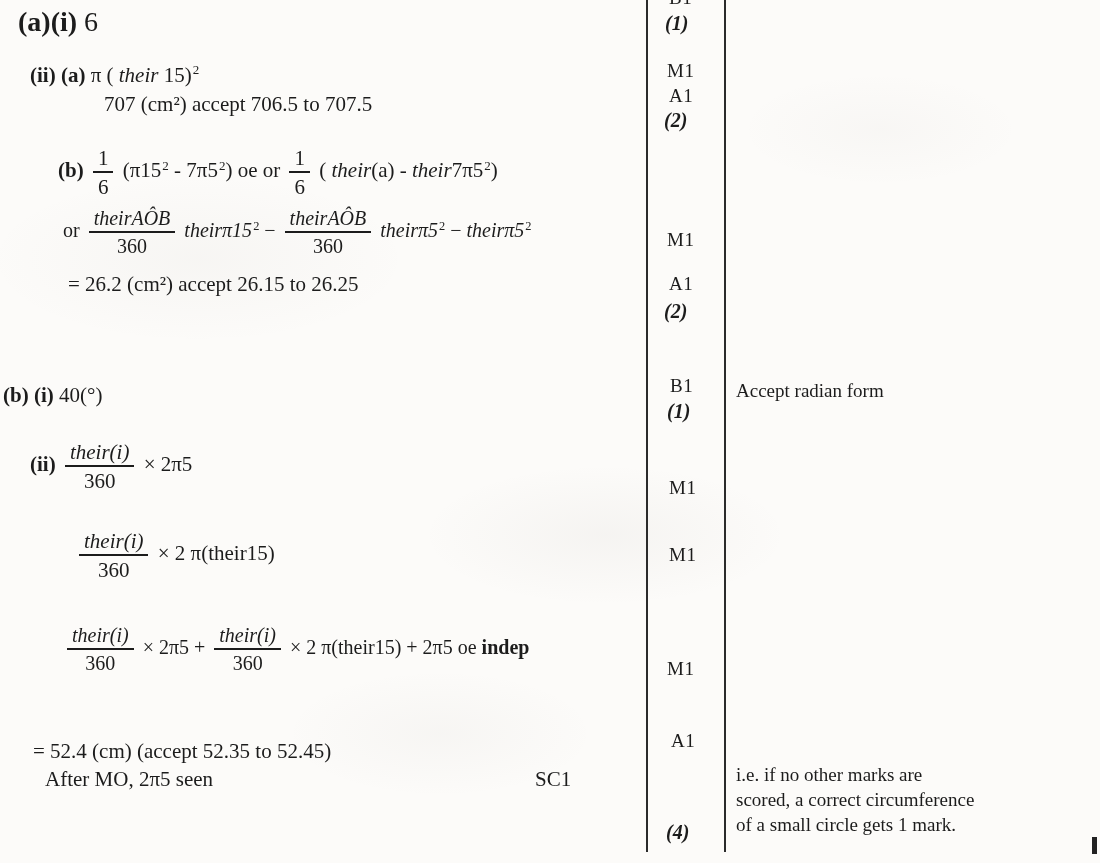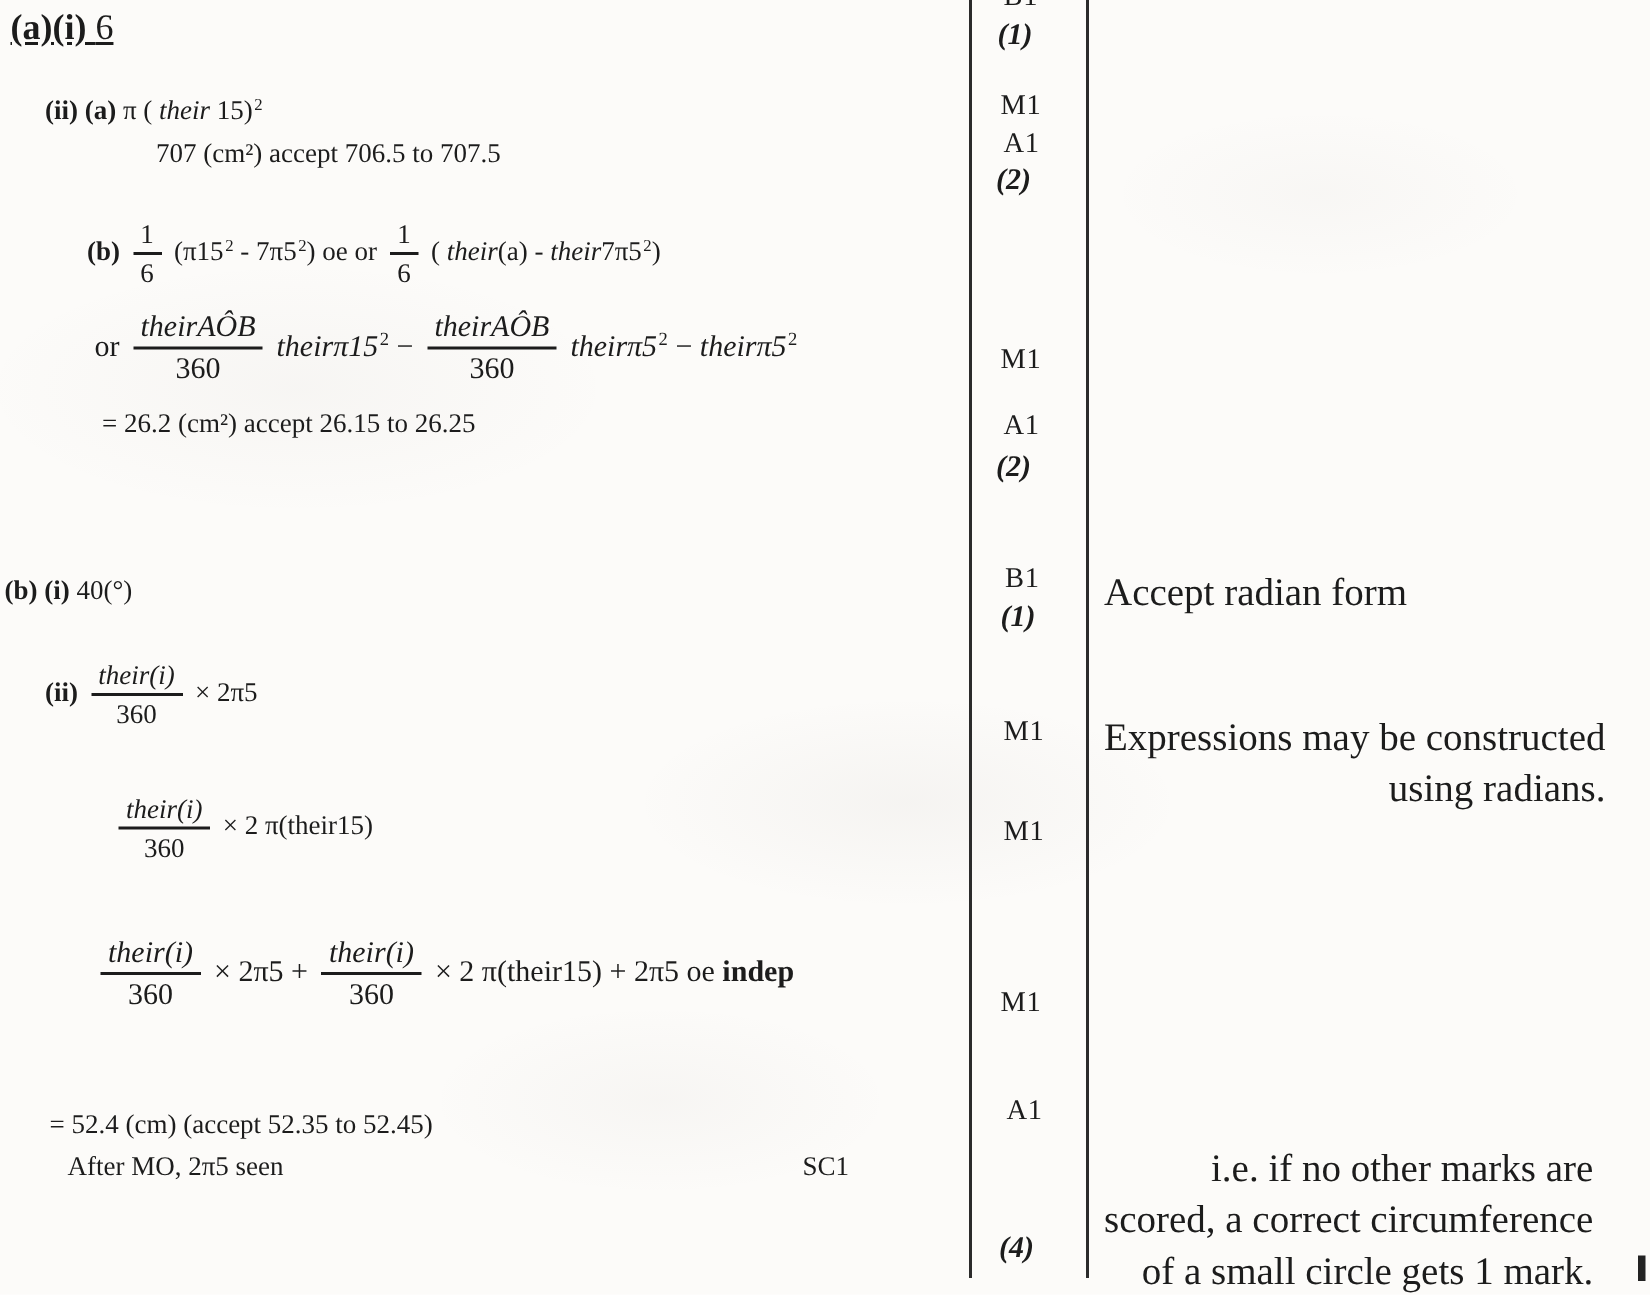--- a/index.html
+++ b/index.html
@@ -10,44 +10,44 @@
     background-image:
       radial-gradient(ellipse 300px 120px at 18% 30%, rgba(120,110,100,0.04), transparent 70%),
       radial-gradient(ellipse 260px 100px at 55% 62%, rgba(120,110,100,0.05), transparent 70%),
       radial-gradient(ellipse 220px 90px at 40% 85%, rgba(120,110,100,0.04), transparent 70%),
       radial-gradient(ellipse 200px 80px at 80% 15%, rgba(120,110,100,0.03), transparent 70%);
     font-family:"Liberation Serif","DejaVu Serif",serif;
     color:#1c1c1c;
     overflow:hidden;
   }
   .abs{position:absolute;white-space:nowrap;}
-  .math-line{font-size:18px;line-height:1.25;}
+  .math-line{font-size:21px;line-height:1.25;}
   .s-b{font-weight:700;}
   .s-i{font-style:italic;}
   .s-bi{font-weight:700;font-style:italic;}
   .s-sup{font-size:0.62em;vertical-align:0.58em;margin-left:1px;}
   .frac{display:inline-block;vertical-align:middle;text-align:center;margin:0 4px;}
   .frac .num{display:block;padding:0 5px 1px 5px;border-bottom:2px solid #1c1c1c;line-height:1.15;}
   .frac .den{display:block;padding-top:2px;line-height:1.15;}
   .mark{font-size:19px;letter-spacing:0.5px;}
   .mark-total{font-size:20px;font-weight:700;font-style:italic;}
-  .comment{font-size:26px;line-height:1.32;white-space:pre-line;text-align:right;}
+  .comment{font-size:19px;line-height:1.32;white-space:pre-line;}
   .vrule{position:absolute;width:2px;background:#2b2b2b;}
   .tick{position:absolute;background:#222;}
 </style>
 </head>
 <body>
 
 <div class="page">
 
   <div class="vrule" style="left:646px;top:0;height:852px;"></div>
   <div class="vrule" style="left:724px;top:0;height:852px;"></div>
   <div class="tick" style="left:1092px;top:837px;width:5px;height:17px;"></div>
 
-  <div class="abs math-line" style="left:7px;top:4px;font-size:24px;text-decoration:underline;"><span class="s-b">(a)(i) </span><span>6</span></div>
+  <div class="abs math-line" style="left:18px;top:4px;font-size:28px;"><span class="s-b">(a)(i) </span><span>6</span></div>
   <div class="abs math-line" style="left:30px;top:62px;"><span class="s-b">(ii) (a) </span><span>π ( </span><span class="s-i">their</span><span> 15)</span><span class="s-sup">2</span></div>
   <div class="abs math-line" style="left:104px;top:91px;"><span>707 (cm²)  accept 706.5 to 707.5</span></div>
   <div class="abs math-line" style="left:58px;top:146px;"><span class="s-b">(b) </span><span class="frac"><span class="num"><span>1</span></span><span class="den"><span>6</span></span></span><span> (π15</span><span class="s-sup">2</span><span> - 7π5</span><span class="s-sup">2</span><span>)  oe or  </span><span class="frac"><span class="num"><span>1</span></span><span class="den"><span>6</span></span></span><span> ( </span><span class="s-i">their</span><span>(a) - </span><span class="s-i">their</span><span>7π5</span><span class="s-sup">2</span><span>)</span></div>
   <div class="abs math-line" style="left:63px;top:207px;font-size:20px;"><span>or  </span><span class="frac"><span class="num"><span class="s-i">theirAÔB</span></span><span class="den"><span>360</span></span></span><span> </span><span class="s-i">theirπ15</span><span class="s-sup">2</span><span> − </span><span class="frac"><span class="num"><span class="s-i">theirAÔB</span></span><span class="den"><span>360</span></span></span><span> </span><span class="s-i">theirπ5</span><span class="s-sup">2</span><span> − </span><span class="s-i">theirπ5</span><span class="s-sup">2</span></div>
   <div class="abs math-line" style="left:68px;top:271px;"><span>= 26.2 (cm²)  accept 26.15 to 26.25</span></div>
   <div class="abs math-line" style="left:3px;top:382px;"><span class="s-b">(b) (i) </span><span>40(°)</span></div>
   <div class="abs math-line" style="left:30px;top:440px;"><span class="s-b">(ii) </span><span class="frac"><span class="num"><span class="s-i">their(i)</span></span><span class="den"><span>360</span></span></span><span> × 2π5</span></div>
   <div class="abs math-line" style="left:75px;top:529px;"><span class="frac"><span class="num"><span class="s-i">their(i)</span></span><span class="den"><span>360</span></span></span><span> × 2 π(their15)</span></div>
   <div class="abs math-line" style="left:63px;top:624px;font-size:20px;"><span class="frac"><span class="num"><span class="s-i">their(i)</span></span><span class="den"><span>360</span></span></span><span> × 2π5 +   </span><span class="frac"><span class="num"><span class="s-i">their(i)</span></span><span class="den"><span>360</span></span></span><span> × 2 π(their15) + 2π5 oe </span><span class="s-b">indep</span></div>
   <div class="abs math-line" style="left:33px;top:714px;margin-top:24px;"><span>= 52.4 (cm)   (accept 52.35 to 52.45)</span></div>
@@ -65,19 +65,17 @@
   <div class="abs mark-total" style="left:664px;top:300px;">(2)</div>
   <div class="abs mark" style="left:670px;top:375px;">B1</div>
   <div class="abs mark-total" style="left:667px;top:400px;">(1)</div>
   <div class="abs mark" style="left:669px;top:477px;">M1</div>
   <div class="abs mark" style="left:669px;top:544px;">M1</div>
   <div class="abs mark" style="left:667px;top:658px;">M1</div>
   <div class="abs mark" style="left:671px;top:730px;">A1</div>
   <div class="abs mark-total" style="left:666px;top:821px;">(4)</div>
 
   <div class="abs comment" style="left:736px;top:378px;">Accept radian form</div>
-  <div class="abs comment" style="left:736px;top:475px;">Expressions may be constructed
-using radians.</div>
   <div class="abs comment" style="left:736px;top:762px;">i.e.  if no other marks are
 scored, a correct circumference
 of a small circle gets 1 mark.</div>
 
 </div>
 
 </body></html>

